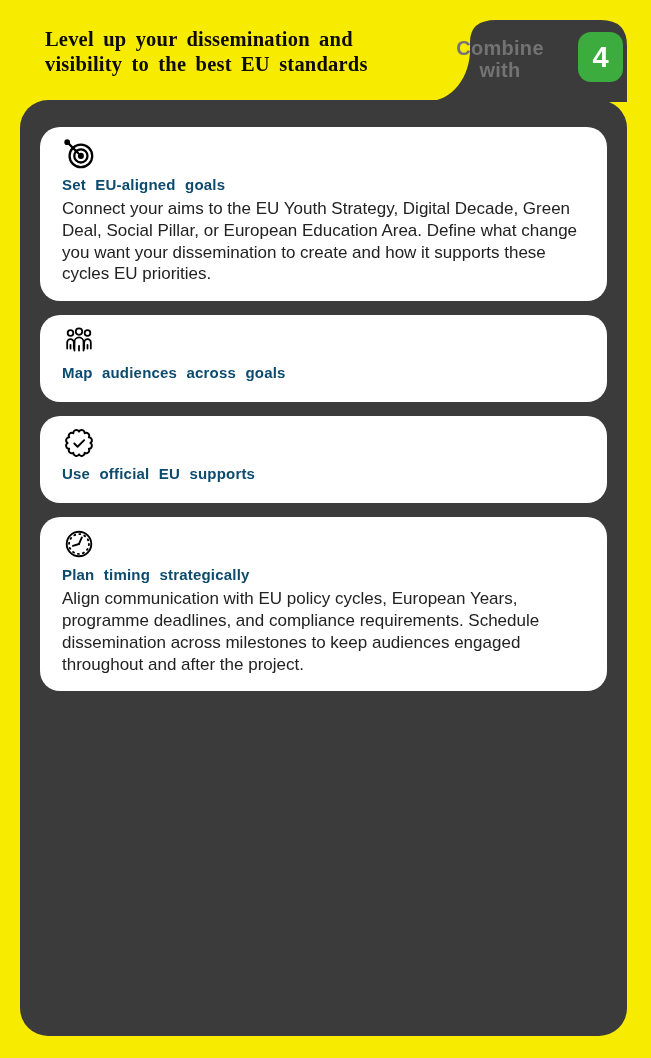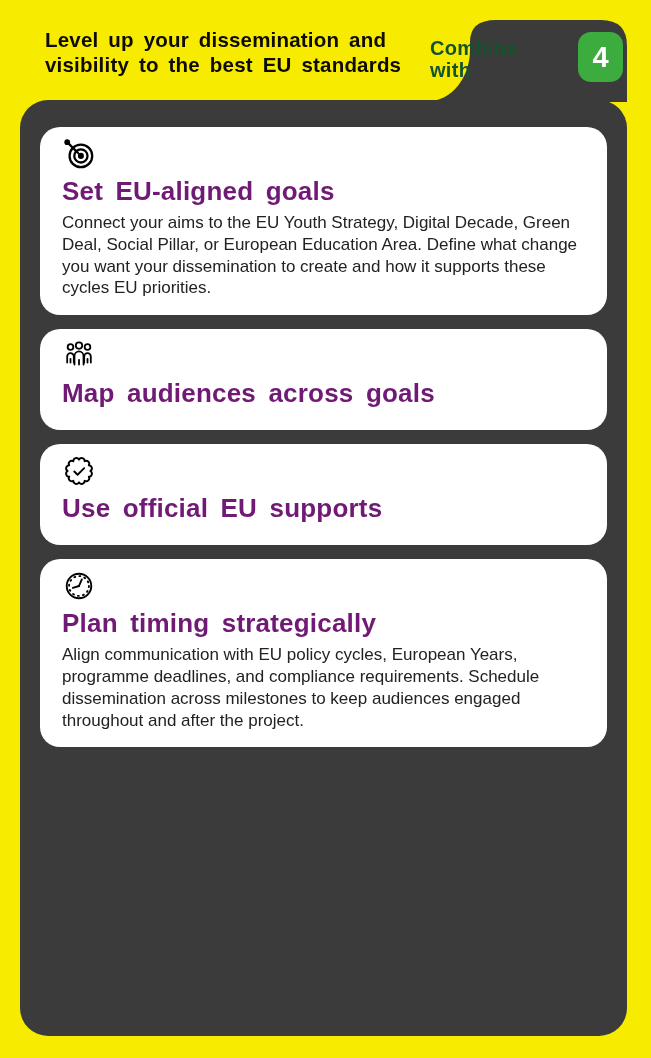--- a/index.html
+++ b/index.html
@@ -12,32 +12,33 @@
   }
   .header-title {
     position:absolute;
     left:45px; top:27px;
     font-size:20.5px;
     font-weight:800;
     letter-spacing:0.2px;
     word-spacing:4px;
     line-height:25px;
     color:#0e0b00;
+    font-family:Liberation Serif, serif;
   }
   .tab-svg {
     position:absolute;
     left:410px; top:20px;
     width:217px; height:82px;
   }
   .combine-label {
     position:absolute;
     left:430px; top:37px;
     width:140px;
-    text-align:left;
-    color:#14532d;
+    text-align:center;
+    color:#737373;
     font-size:20px;
     font-weight:800;
     line-height:22px;
     letter-spacing:0.3px;
   }
   .combine-badge {
     position:absolute;
     left:578px; top:32px;
     width:45px; height:50px;
     border-radius:13px;
@@ -59,25 +60,25 @@
     border-radius:20px;
     padding:10px 22px 16px 22px;
     margin-bottom:14px;
   }
   .card .icon {
     display:block;
     width:34px; height:34px;
   }
   .card h2 {
     margin:5px 0 5px 0;
-    font-size:26px;
+    font-size:15px;
     font-weight:800;
     letter-spacing:0.2px;
     word-spacing:5px;
-    color:#701a75;
+    color:#0c4a6e;
   }
   .card p {
     font-size:17px;
     line-height:21.8px;
     color:#222222;
   }
 </style>
 </head>
 <body>
 

